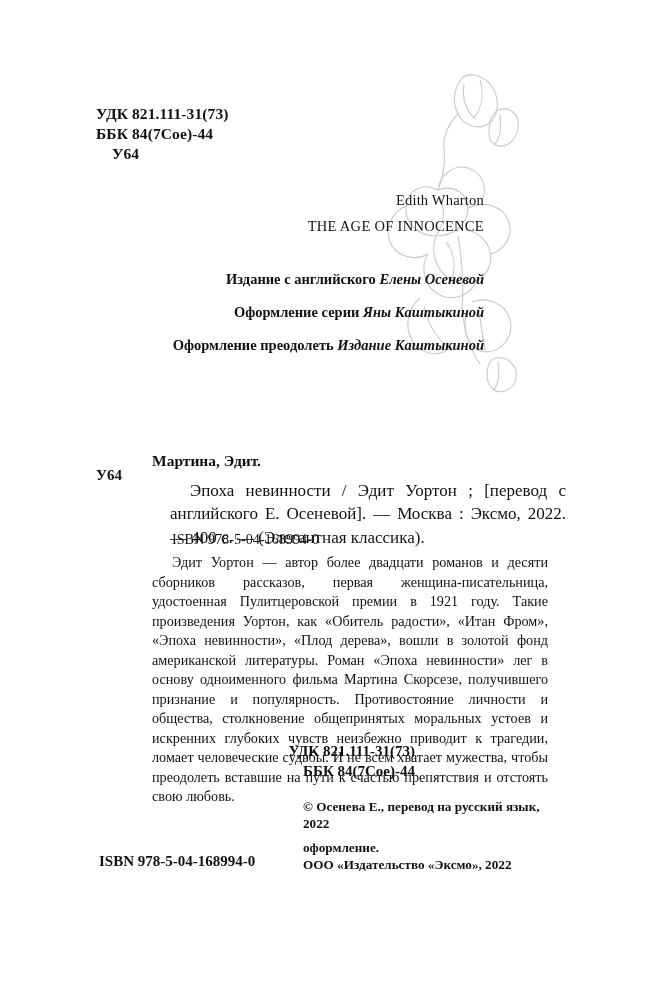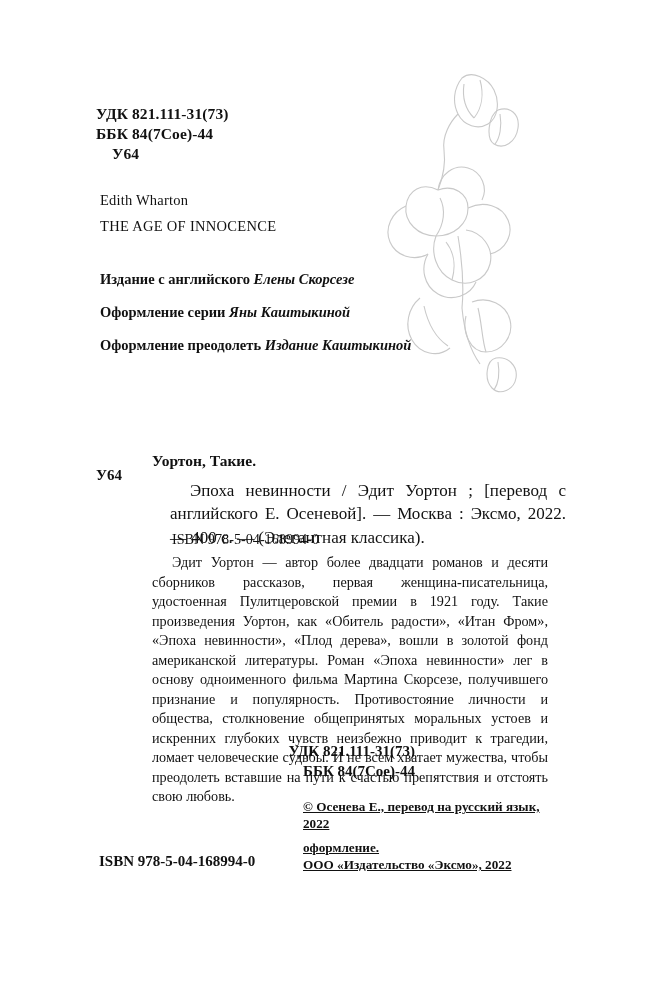--- a/index.html
+++ b/index.html
@@ -43,24 +43,24 @@
     font-weight: 700;
     letter-spacing: 0.1px;
   }
   .udk-block .line3 {
     margin-left: 16px;
   }
 
   
   .credits {
     position: absolute;
-    left: 100px;
+    left: 84px;
     top: 192px;
     width: 400px;
-    text-align: left;
+    text-align: right;
   }
   .credits .author-en {
     font-size: 14.5px;
     letter-spacing: 0.2px;
     margin-bottom: 9px;
   }
   .credits .title-en {
     font-size: 14.5px;
     letter-spacing: 0.3px;
     margin-bottom: 36px;
@@ -134,21 +134,20 @@
 
   
   .copyright {
     position: absolute;
     left: 303px;
     top: 798px;
     width: 250px;
     font-size: 13.2px;
     font-weight: 700;
     line-height: 1.32;
-    text-decoration: underline;
   }
   .copyright div {
     margin-bottom: 0px;
   }
   .copyright .grp {
     margin-bottom: 6px;
   }
 
   
   .isbn-bottom {
@@ -201,32 +200,32 @@
   <div class="udk-block">
     <div>УДК 821.111-31(73)</div>
     <div>ББК 84(7Сое)-44</div>
     <div class="line3">У64</div>
   </div>
 
   <div class="credits">
     <div class="author-en">Edith Wharton</div>
     <div class="title-en">THE AGE OF INNOCENCE</div>
     <div class="role">
-      <span>Издание с английского </span><em>Елены Скорсезе</em>
+      <span>Издание с английского </span><em>Елены Осеневой</em>
     </div>
     <div class="role">
       <span>Оформление серии </span><em>Яны Каштыкиной</em>
     </div>
     <div class="role">
       <span>Оформление преодолеть </span><em>Издание Каштыкиной</em>
     </div>
   </div>
 
   <div class="card-index">У64</div>
-  <div class="card-head">Уортон, Такие.</div>
+  <div class="card-head">Мартина, Эдит.</div>
   <div class="card-body">Эпоха невинности / Эдит Уортон ; [перевод с английского Е. Осеневой]. — Москва : Эксмо, 2022. — 400 с. — (Элегантная классика).</div>
   <div class="card-isbn">ISBN 978-5-04-168994-0</div>
 
   <div class="annotation">Эдит Уортон — автор более двадцати романов и десяти сборников рассказов, первая женщина-писательница, удостоенная Пулитцеровской премии в 1921 году. Такие произведения Уортон, как «Обитель радости», «Итан Фром», «Эпоха невинности», «Плод дерева», вошли в золотой фонд американской литературы. Роман «Эпоха невинности» лег в основу одноименного фильма Мартина Скорсезе, получившего признание и популярность. Противостояние личности и общества, столкновение общепринятых моральных устоев и искренних глубоких чувств неизбежно приводит к трагедии, ломает человеческие судьбы. И не всем хватает мужества, чтобы преодолеть вставшие на пути к счастью препятствия и отстоять свою любовь.</div>
 
   <div class="udk-bottom">
     <div>УДК 821.111-31(73)</div>
     <div>ББК 84(7Сое)-44</div>
   </div>
 

